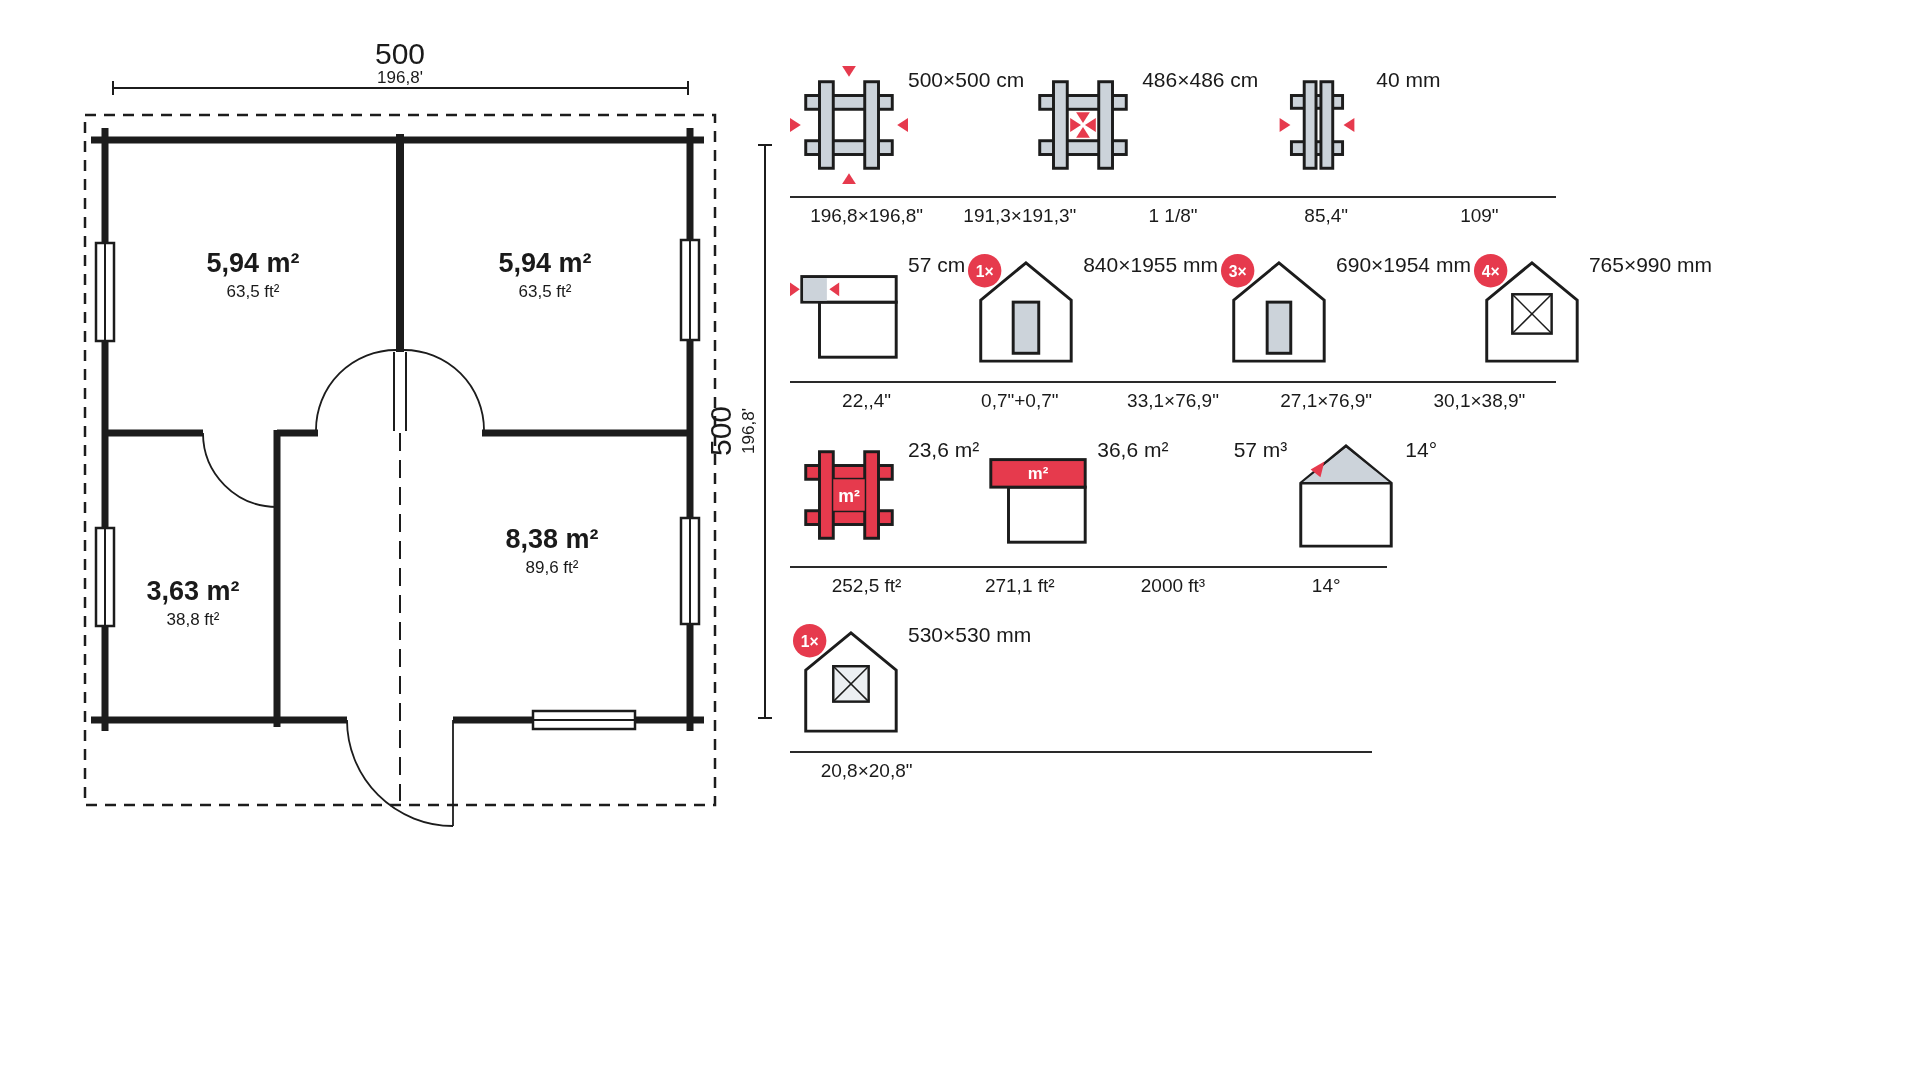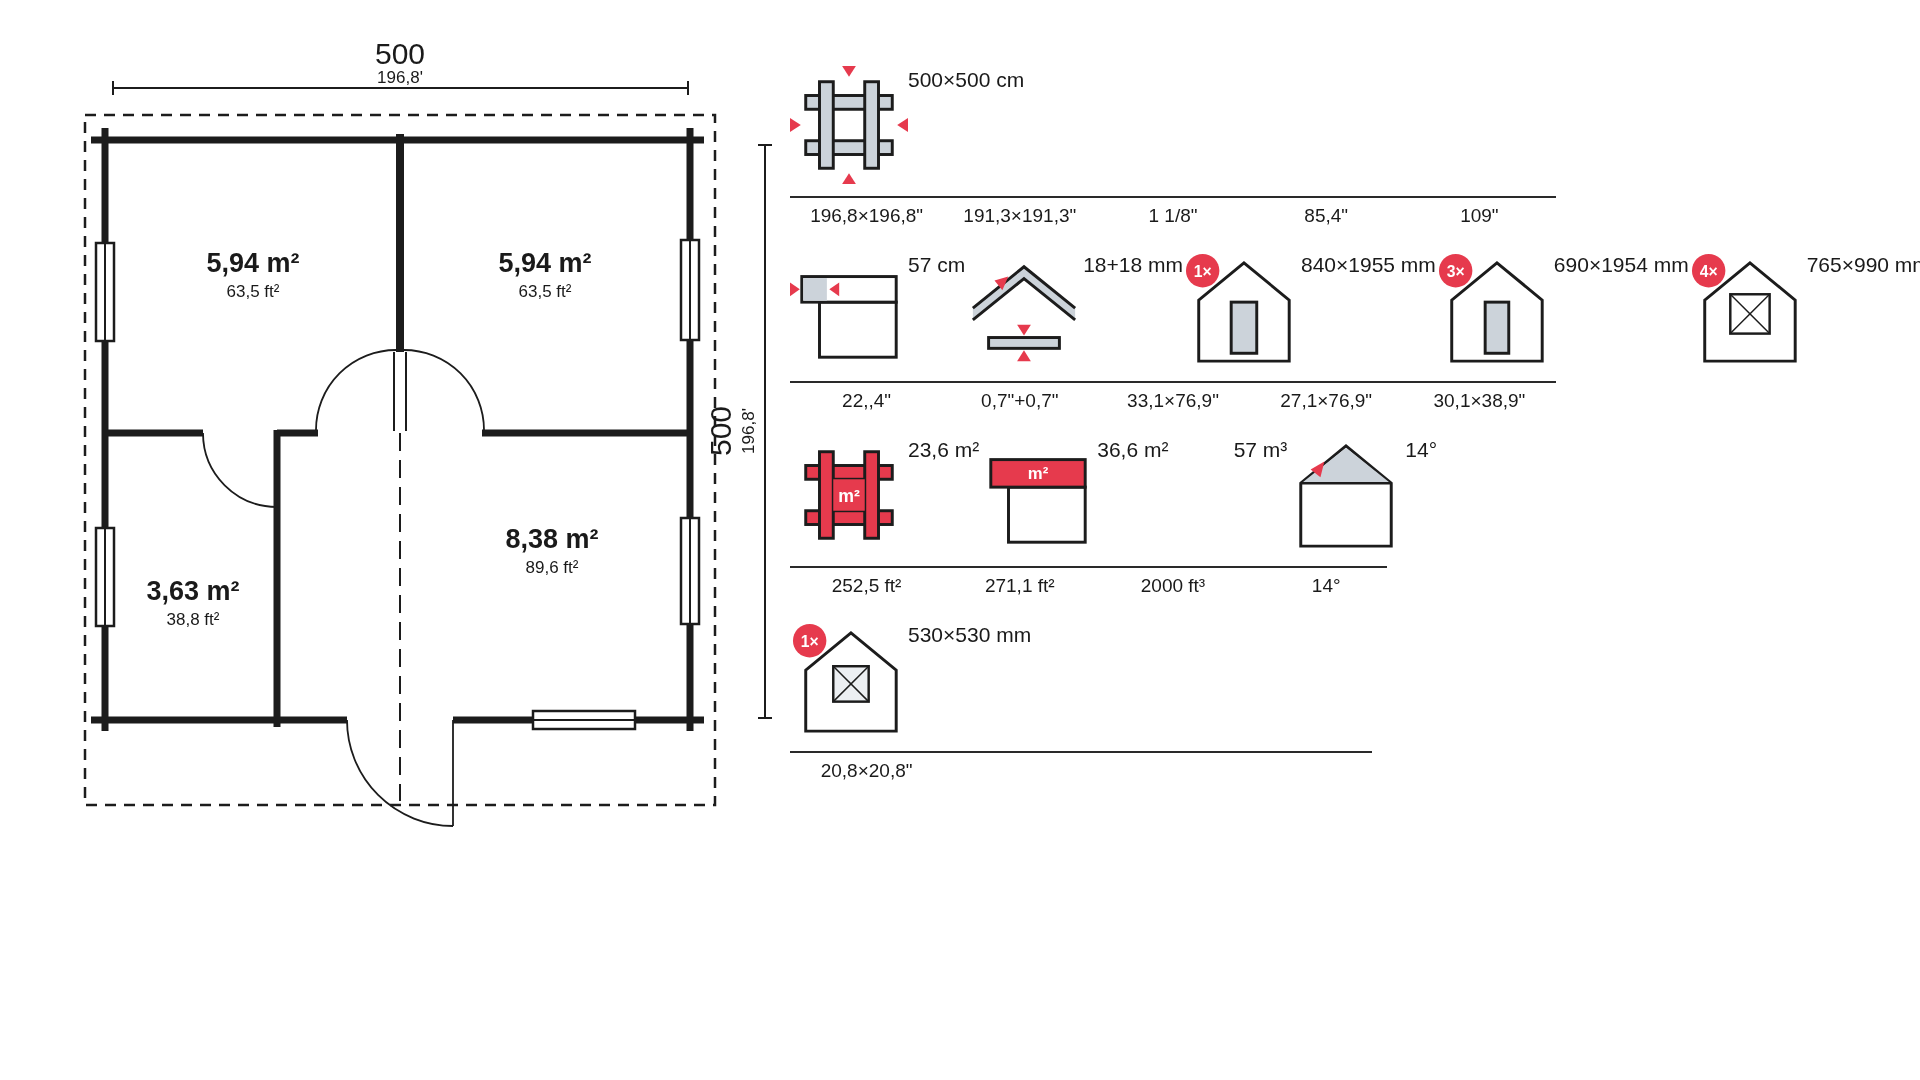--- a/index.html
+++ b/index.html
@@ -133,20 +133,48 @@
               <rect class="bar" x="30" y="16" width="14" height="88"></rect>
                 <rect class="bar" x="76" y="16" width="14" height="88"></rect>
               <path class="red" d="M53 0 L67 0 L60 11 Z"></path>
                 <path class="red" d="M0 53 L0 67 L11 60 Z"></path>
               <path class="red" d="M120 53 L120 67 L109 60 Z"></path>
                 <path class="red" d="M53 120 L67 120 L60 109 Z"></path>
             </svg>
           </div>
           <div class="metric">500×500 cm</div>
         </div>
+        <div class="spec-cell">
+          <div class="icon-box">
+            <svg viewBox="0 0 120 120" width="118" height="118">
+              <rect class="bar" x="16" y="30" width="88" height="14"></rect>
+                <rect class="bar" x="16" y="76" width="88" height="14"></rect>
+              <rect class="bar" x="30" y="16" width="14" height="88"></rect>
+                <rect class="bar" x="76" y="16" width="14" height="88"></rect>
+              <path class="red" d="M53 47 L67 47 L60 58 Z"></path>
+                <path class="red" d="M53 73 L67 73 L60 62 Z"></path>
+              <path class="red" d="M47 53 L47 67 L58 60 Z"></path>
+                <path class="red" d="M73 53 L73 67 L62 60 Z"></path>
+            </svg>
+          </div>
+          <div class="metric">486×486 cm</div>
+        </div>
+        <div class="spec-cell">
+          <div class="icon-box">
+            <svg viewBox="0 0 120 120" width="118" height="118">
+              <rect class="bar" x="34" y="30" width="52" height="13"></rect>
+                <rect class="bar" x="34" y="77" width="52" height="13"></rect>
+              <rect class="bar" x="47" y="16" width="12" height="88"></rect>
+                <rect class="bar" x="64" y="16" width="12" height="88"></rect>
+              <path class="red" d="M22 53 L22 67 L33 60 Z"></path>
+                <path class="red" d="M98 53 L98 67 L87 60 Z"></path>
+            </svg>
+          </div>
+          <div class="metric">40 mm</div>
+        </div>
       </div>
       <div class="divider full"></div>
       <div class="imperial-row">
         <div class="imperial">196,8×196,8"</div>
         <div class="imperial">191,3×191,3"</div>
         <div class="imperial">1 1/8"</div>
         <div class="imperial">85,4"</div>
         <div class="imperial">109"</div>
       </div>
     </section>
@@ -161,34 +189,20 @@
               <rect class="gry" x="13.5" y="27.5" width="24" height="23"></rect>
               <path class="red" d="M0 32 L0 46 L10 39 Z"></path>
                 <path class="red" d="M50 32 L50 46 L40 39 Z"></path>
             </svg>
           </div>
           <div class="metric">57 cm</div>
         </div>
         <div class="spec-cell">
           <div class="icon-box">
             <svg viewBox="0 0 120 120" width="118" height="118">
-              <polygon class="gry" points="8,58 60,16 112,58 112,70 60,28 8,70"></polygon>
-              <polyline points="8,58 60,16 112,58" fill="none" stroke="#1c1c1c" stroke-width="3"></polyline>
-              <polyline points="8,70 60,28 112,70" fill="none" stroke="#1c1c1c" stroke-width="3"></polyline>
-              <rect class="bar" x="24" y="88" width="72" height="11"></rect>
-              <path class="red" d="M53 75 L67 75 L60 86 Z"></path>
-                <path class="red" d="M53 112 L67 112 L60 101 Z"></path>
-              <path class="red" d="M30 30 L44 26 L38 40 Z"></path>
-            </svg>
-          </div>
-          <div class="metric">18+18 mm</div>
-        </div>
-        <div class="spec-cell">
-          <div class="icon-box">
-            <svg viewBox="0 0 120 120" width="118" height="118">
               <path class="oln" d="M16 112 L16 50 L62 12 L108 50 L108 112 Z"></path>
               <rect class="bar" x="49" y="52" width="26" height="52"></rect>
               <circle class="red" cx="20" cy="20" r="17"></circle>
               <text class="wtxt" x="20" y="26" font-size="16" text-anchor="middle">1×</text>
             </svg>
           </div>
           <div class="metric">840×1955 mm</div>
         </div>
         <div class="spec-cell">
           <div class="icon-box">

